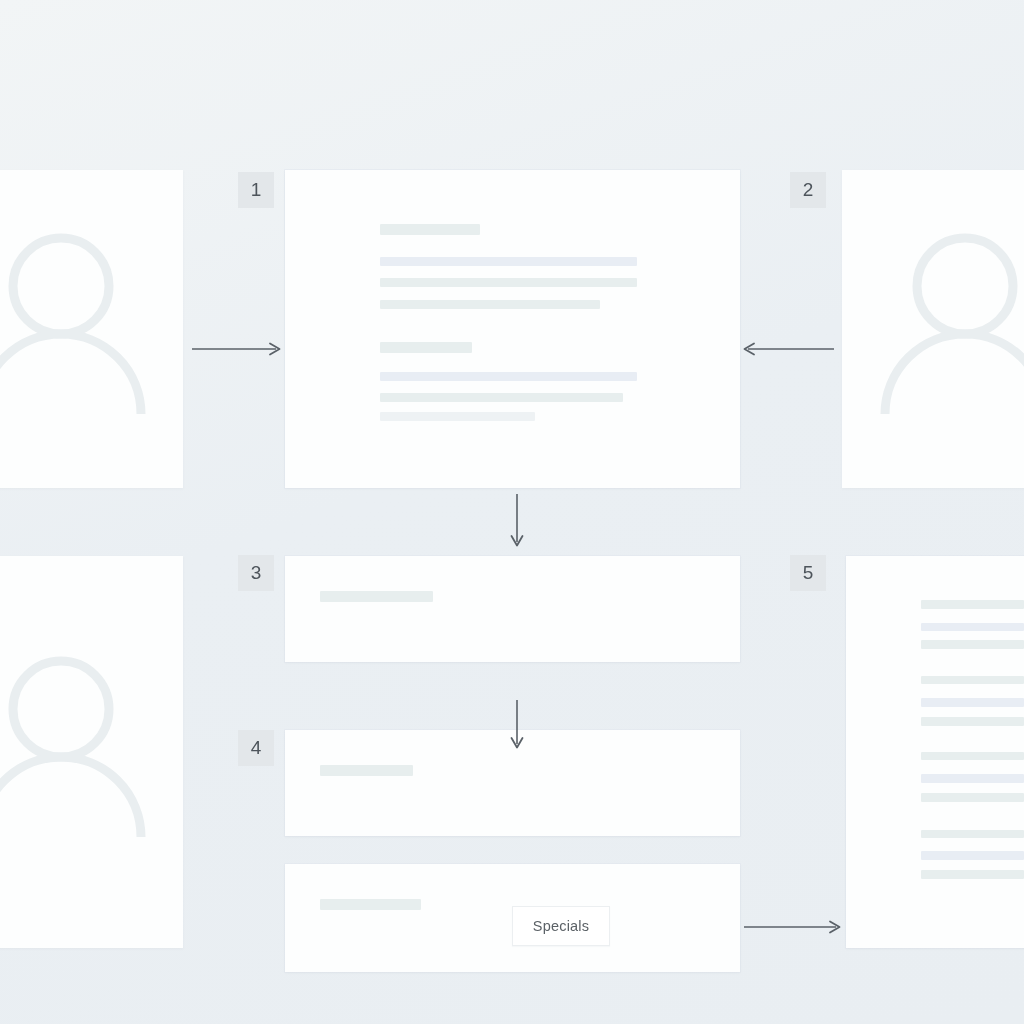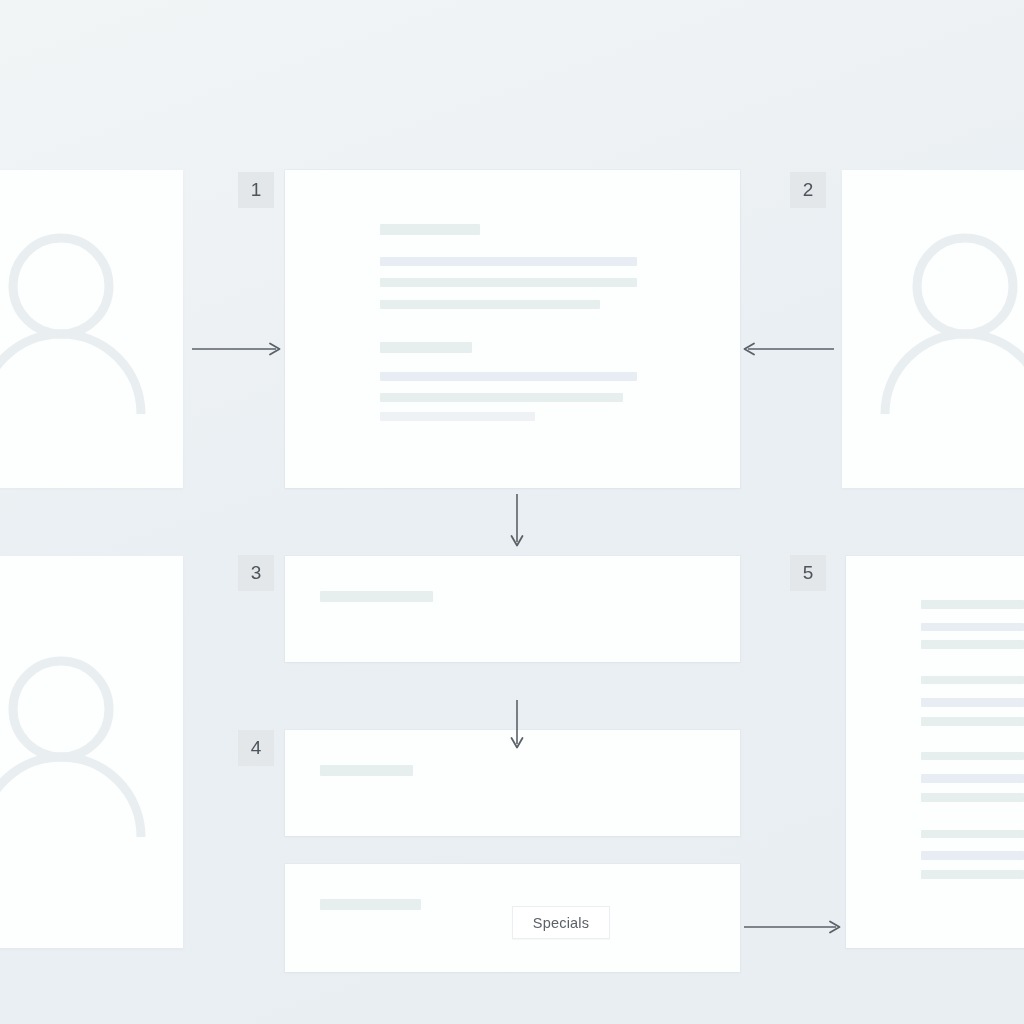--- a/index.html
+++ b/index.html
@@ -175,15 +175,15 @@
       </svg>
     </div>
     <div class="arrow" style="left: 744px; top: 918px; width: 96px; height: 18px;">
       <svg width="96" height="18" viewBox="0 0 96 18">
         <line x1="0" y1="9" x2="92" y2="9" stroke="#5a6168" stroke-width="1.6"></line>
         <path d="M86 3.5 L95.5 9 L86 14.5" fill="none" stroke="#5a6168" stroke-width="1.8" stroke-linecap="round" stroke-linejoin="round"></path>
       </svg>
     </div>
   </div>
 
-<div class="chip" id="chip-specials" style="left: 512px; top: 906px; width: 98px; height: 33px;">
+<div class="chip" id="chip-specials" style="left: 512px; top: 906px; width: 98px; height: 40px;">
   <span>Specials</span>
 </div>
 
 </body></html>

